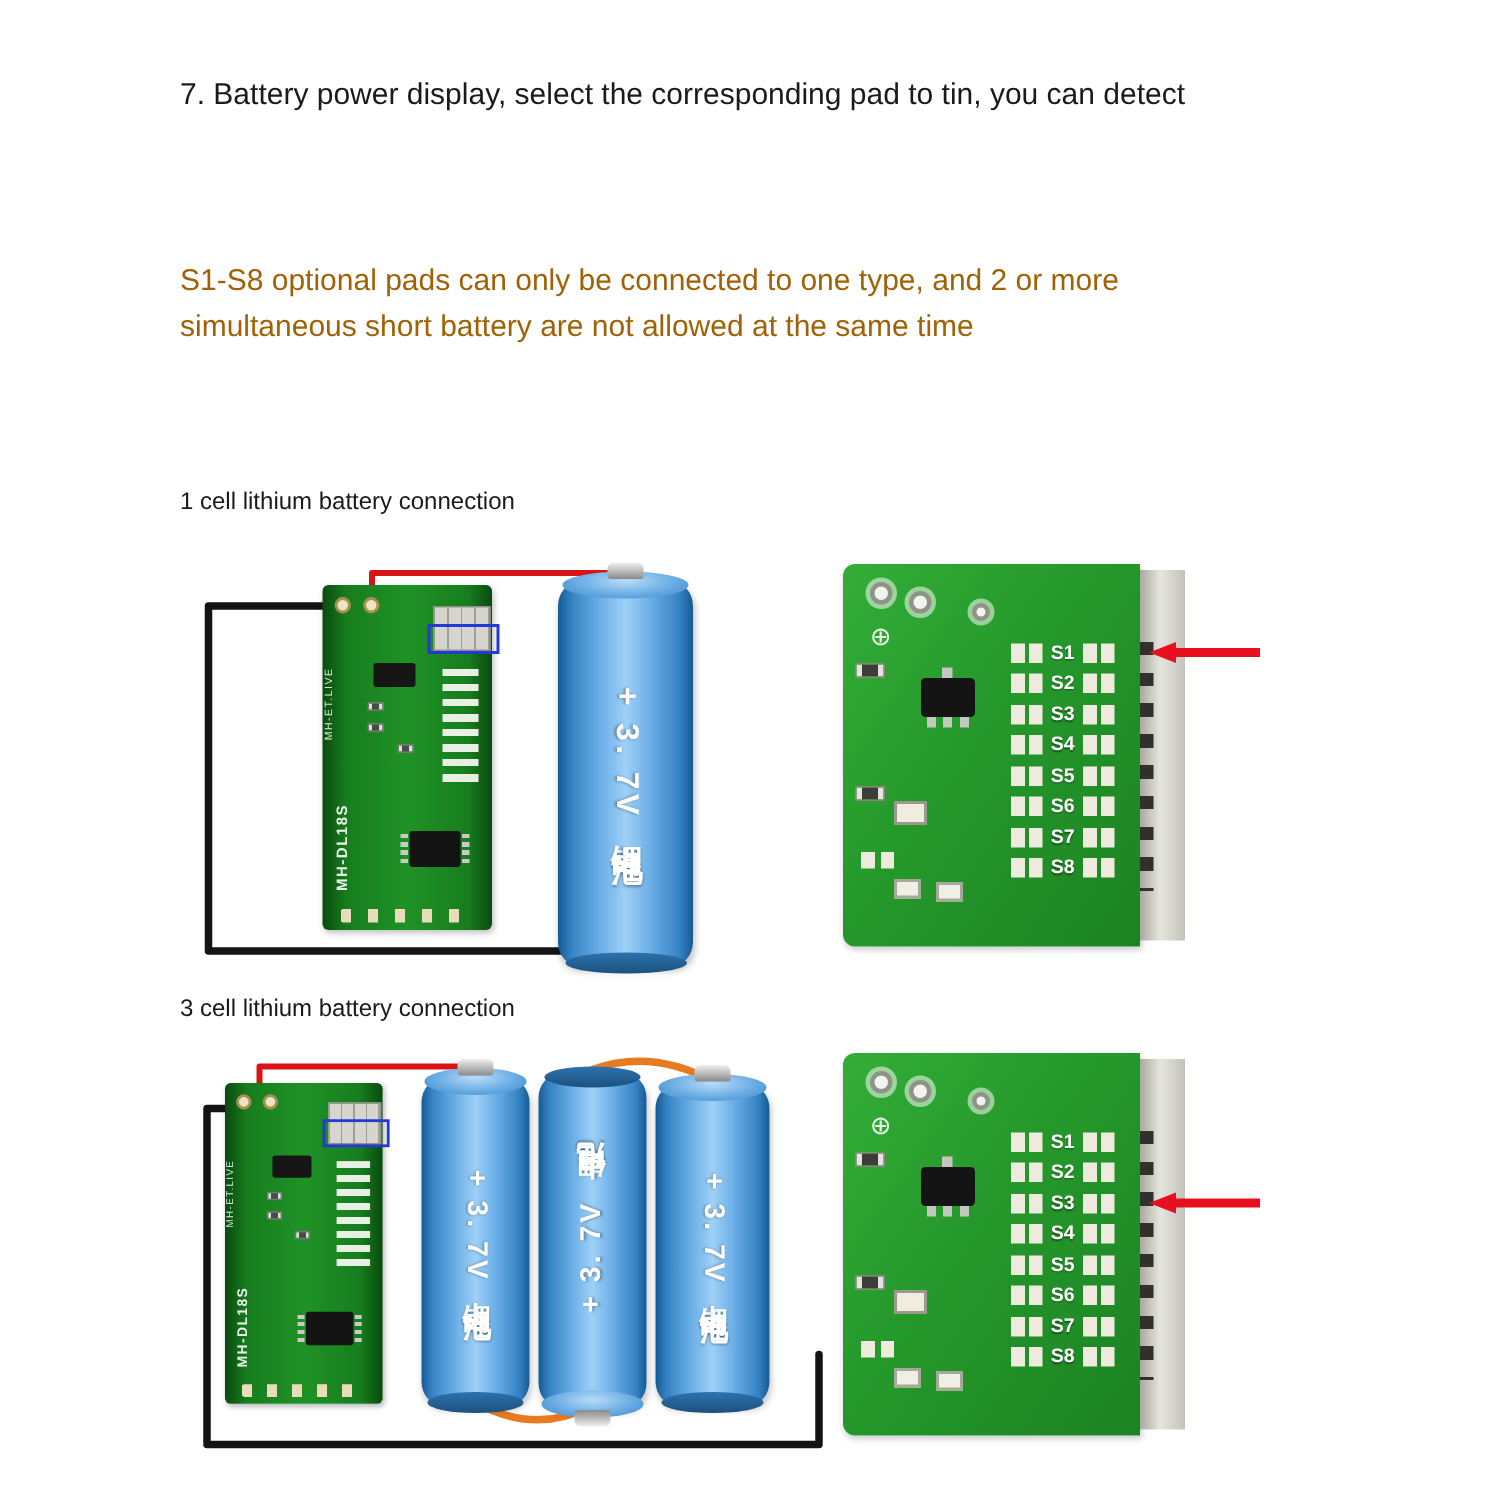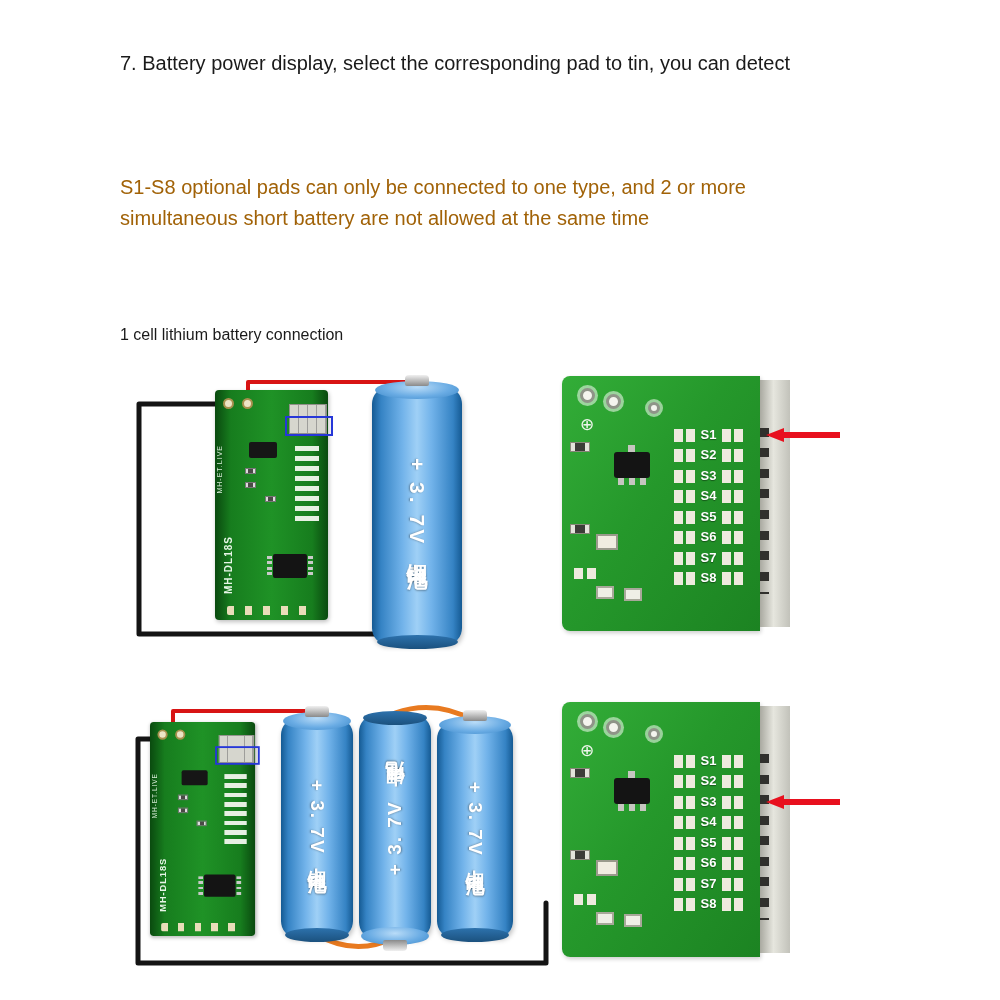--- a/index.html
+++ b/index.html
@@ -177,20 +177,21 @@
       <div class="sq" style="left:62px;top:212px"></div>
     </div>
     <div class="cedge">
       <div class="castell"></div>
     </div>
     <svg class="c-arrow" style="top:51px" width="76" height="16">
       <polygon points="2,8 20,1 20,5 76,5 76,11 20,11 20,15" fill="#e8101e"></polygon>
     </svg>
   </div>
 
+  <div class="heading" style="top:664px">3 cell lithium battery connection</div>
 
   <svg class="wires" style="left:125px;top:695px" width="430" height="300">
     <path d="M26,44 L13,44 L13,268 L421,268 L421,208" fill="none" stroke-width="5" stroke-linejoin="round" stroke-linecap="round" stroke="#141414"></path>
     <path d="M48,36 L48,16 L192,16 L192,26" fill="none" stroke-width="4" stroke-linejoin="round" stroke-linecap="round" stroke="#d81414"></path>
     <path d="M192,240 Q232,262 270,242" fill="none" stroke-width="5" stroke-linecap="round" stroke="#e87a20"></path>
     <path d="M270,18 Q310,4 350,26" fill="none" stroke-width="5" stroke-linecap="round" stroke="#e87a20"></path>
   </svg>
 
   <div class="module scaled" style="left:150px;top:722px">
     <div class="m-hole h-a"></div>

